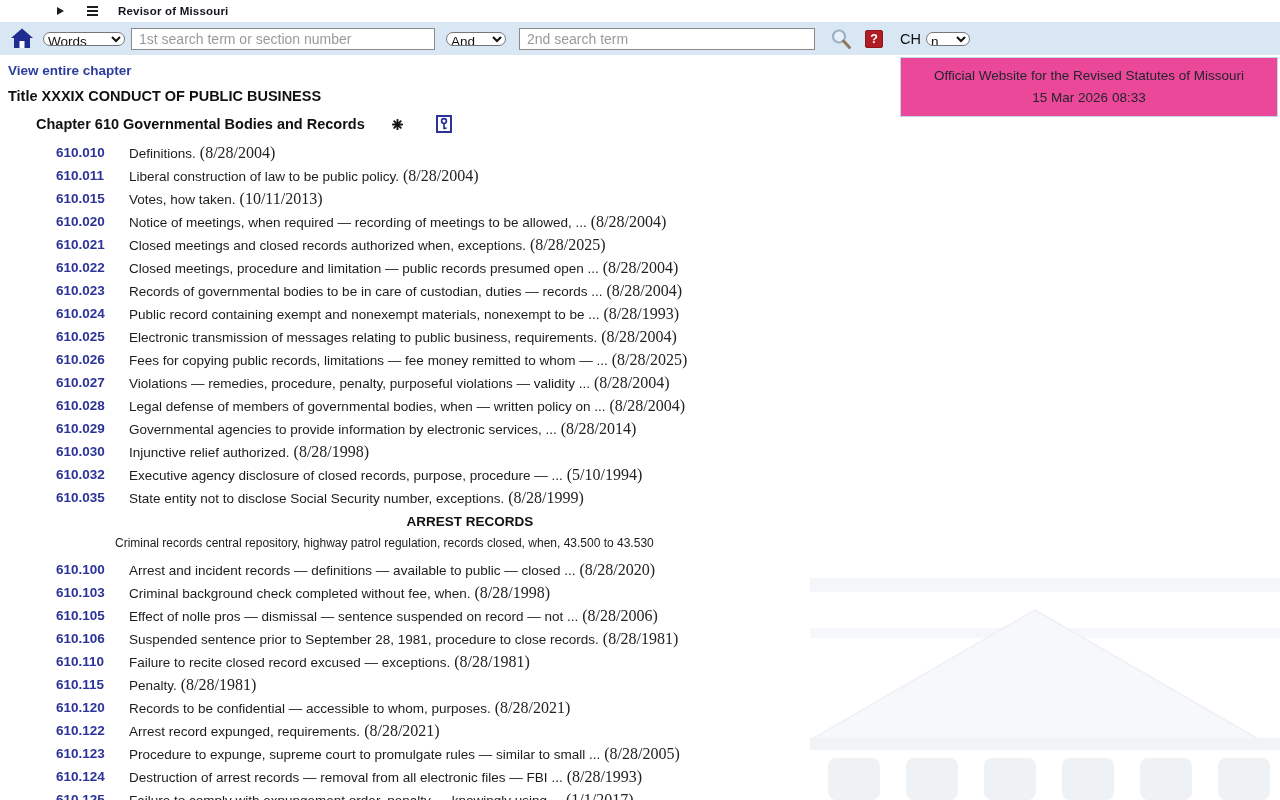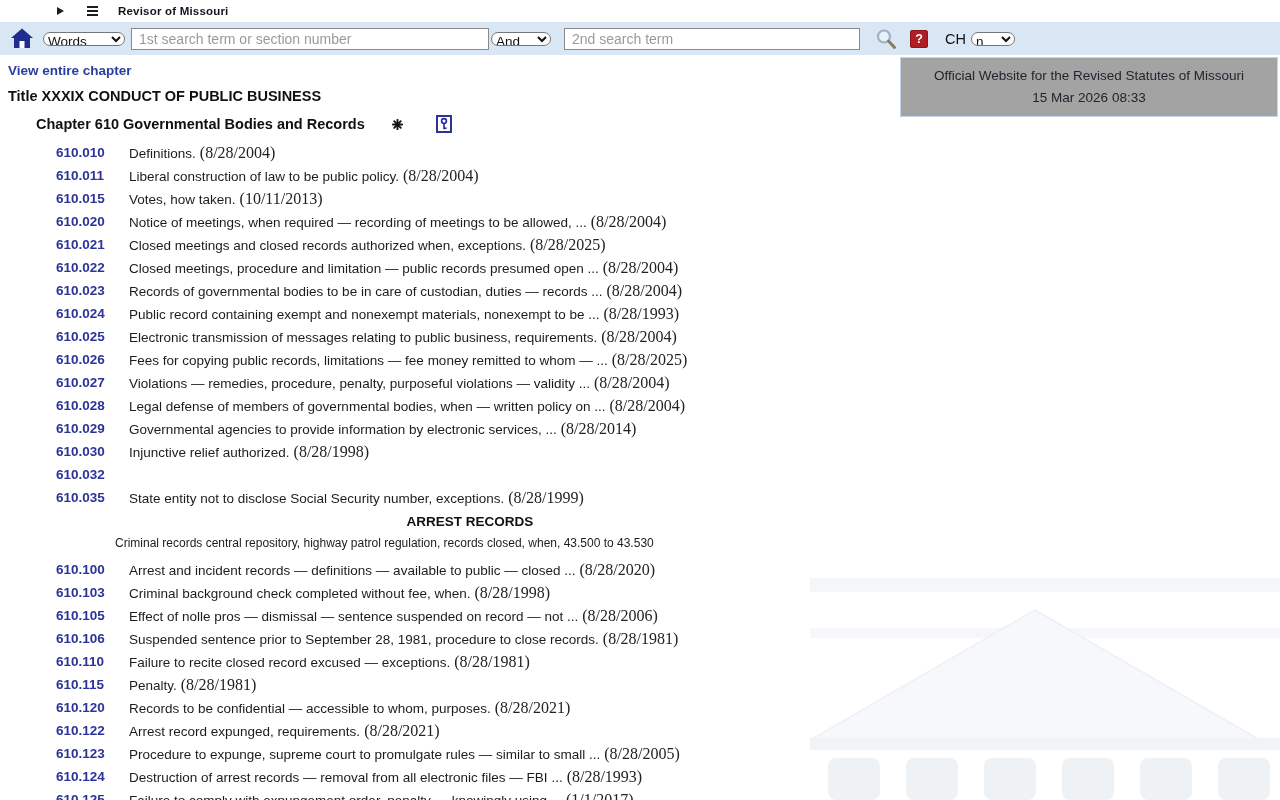--- a/index.html
+++ b/index.html
@@ -19,33 +19,33 @@
 
   
   .searchbar { height:33px; background:#d9e6f3; display:flex; align-items:center; }
   .home { margin-left:10px; display:inline-flex; cursor:pointer; }
   select { height:14px; font-size:13.5px; border:1px solid #767676; background:#fff;
            border-radius:8px; color:#111; font-family:"Liberation Sans",sans-serif; }
   .sel-words { margin-left:9px; width:82px; }
   input.search { height:22px; border:1px solid #8a8a8a; font-size:14px; padding:0 7px;
                  color:#222; background:#fff; font-family:"Liberation Sans",sans-serif; }
   input.search::placeholder { color:#9a9a9a; opacity:1; }
-  .in1 { margin-left:6px; width:358px; }
-  .sel-and { margin-left:2px; width:60px; }
+  .in1 { margin-left:6px; width:304px; }
+  .sel-and { margin-left:11px; width:60px; }
   .in2 { margin-left:13px; width:296px; }
   .magnify { margin-left:15px; background:none; border:none; padding:0; cursor:pointer; display:inline-flex; }
   .help { margin-left:13px; width:18px; height:18px; background:#b01e23; color:#fff; font-weight:bold;
           font-size:12.5px; border:1px solid #8d171b; border-radius:2px; display:inline-flex;
           align-items:center; justify-content:center; cursor:pointer; padding:0;
           font-family:"Liberation Sans",sans-serif; }
   .ch { margin-left:17px; font-size:14.5px; color:#111; }
   .sel-ch { margin-left:5px; width:44px; }
 
   
-  .official-box { position:absolute; top:57px; right:2px; width:378px; background:#a3a3a3;
+  .official-box { position:absolute; top:57px; right:2px; width:378px; background:#ec4899;
                   border:1px solid #c2d6ea; text-align:center; font-size:13.5px; color:#24242e;
                   padding:7px 4px; line-height:22px; z-index:3; }
 
   
   .content { position:relative; width:932px; padding:4px 0 0 8px; z-index:2; }
   .view-link { display:inline-block; font-size:13.5px; font-weight:bold; color:#2b3d9d;
                text-decoration:none; margin-top:4px; cursor:pointer; }
   .page-title { font-size:14.5px; font-weight:bold; color:#101010; margin:9px 0 0 0; }
   .chapter-line { display:flex; align-items:center; margin:11px 0 8px 28px; }
   .chapter-heading { font-size:14.5px; font-weight:bold; color:#101010; margin:0; }
@@ -208,20 +208,21 @@
         <span class="desc"><span>Governmental agencies to provide information by electronic services, ...</span><span class="date">(8/28/2014)</span></span>
       </div>
 
       <div class="row">
         <a class="num">610.030</a>
         <span class="desc"><span>Injunctive relief authorized.</span><span class="date">(8/28/1998)</span></span>
       </div>
 
       <div class="row">
         <a class="num">610.032</a>
+        <span class="desc"><span>Executive agency disclosure of closed records, purpose, procedure — ...</span><span class="date">(5/10/1994)</span></span>
       </div>
 
       <div class="row">
         <a class="num">610.035</a>
         <span class="desc"><span>State entity not to disclose Social Security number, exceptions.</span><span class="date">(8/28/1999)</span></span>
       </div>
     </div>
 
   <div class="subhead">ARREST RECORDS</div>
   <div class="subnote">Criminal records central repository, highway patrol regulation, records closed, when, 43.500 to 43.530</div>

